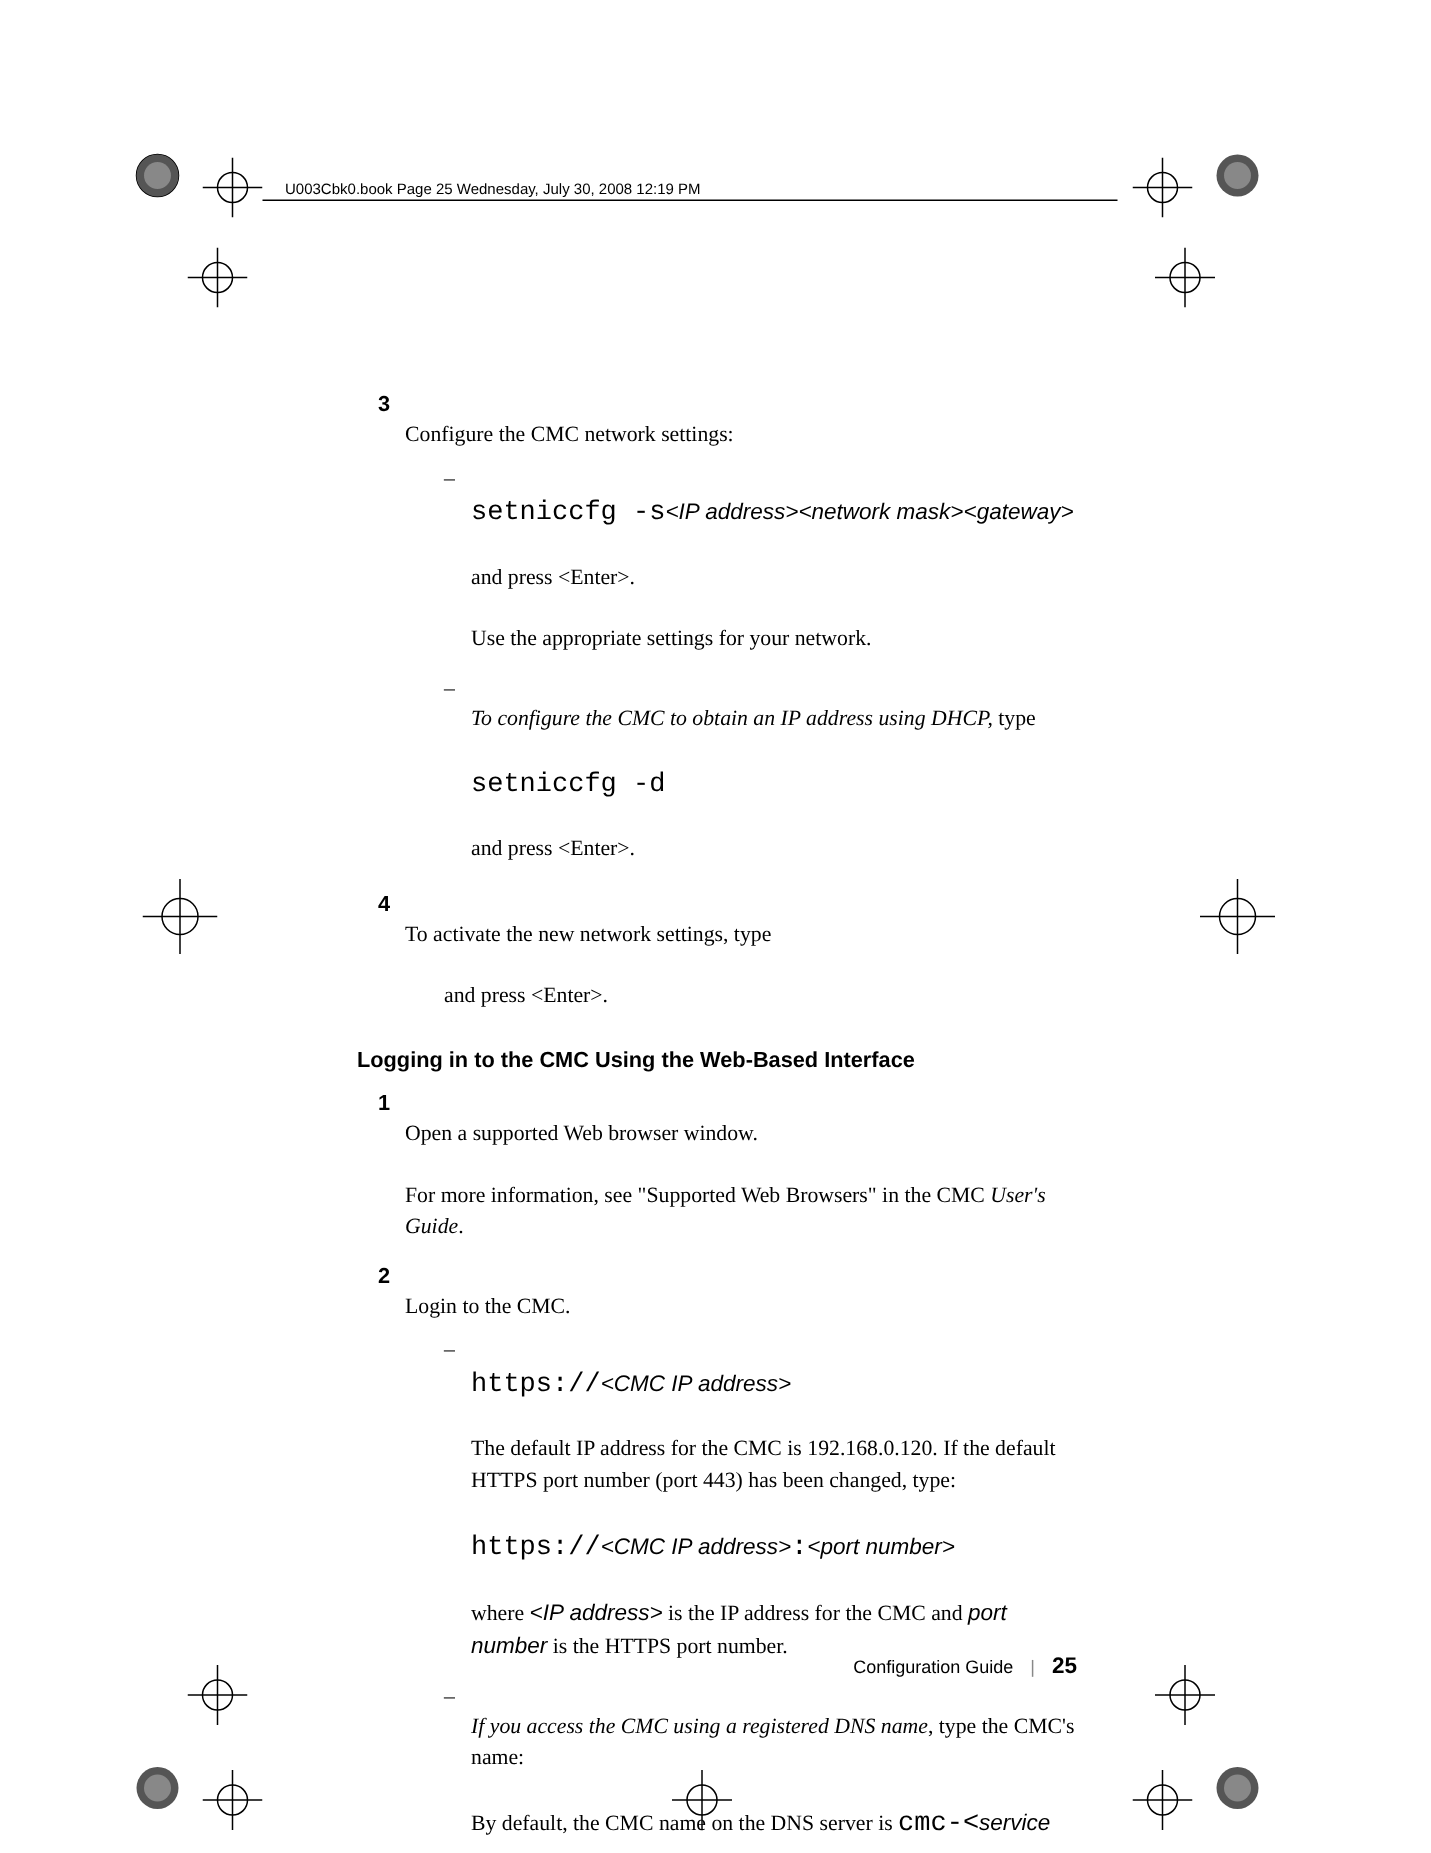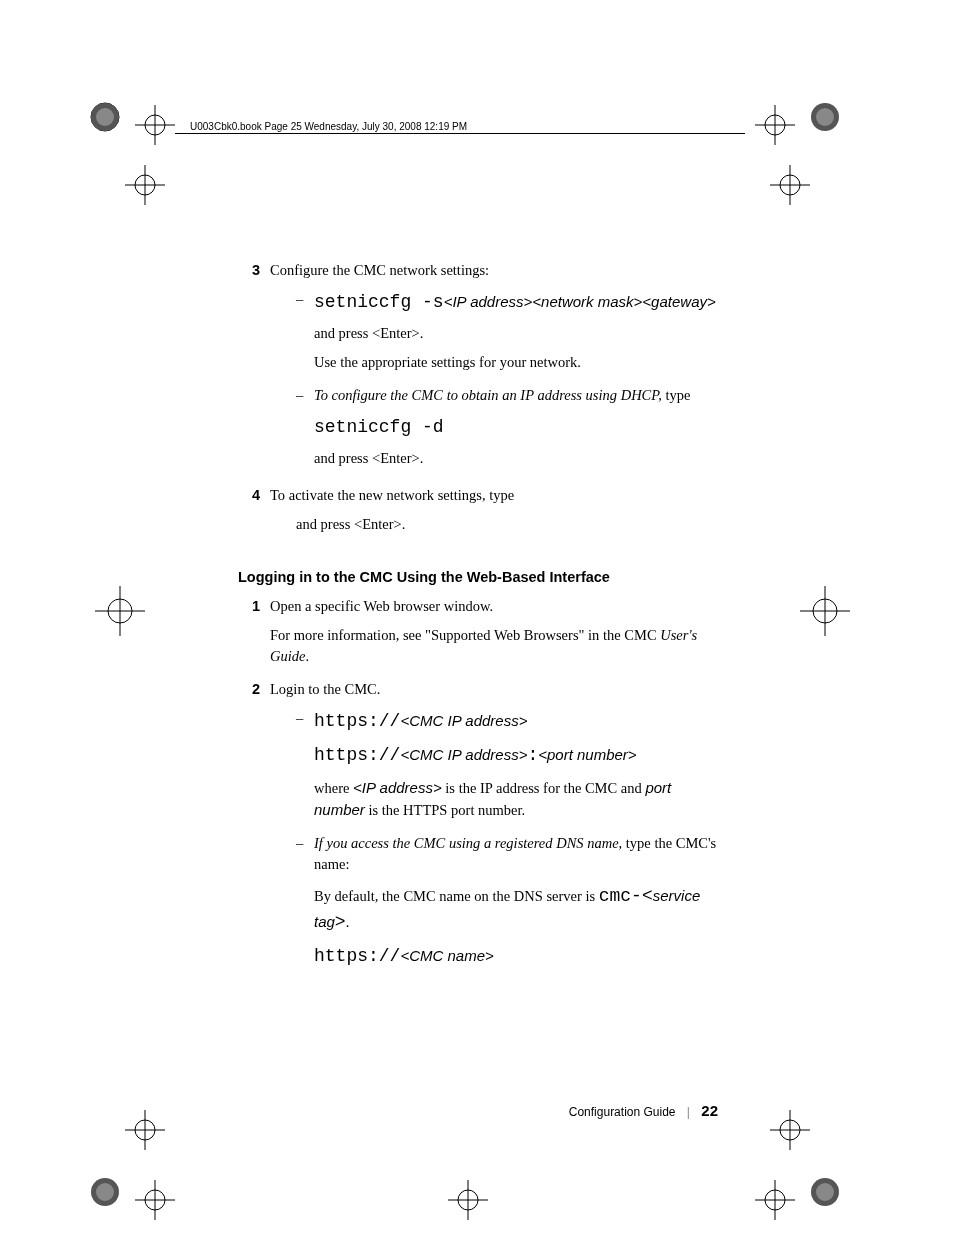--- a/index.html
+++ b/index.html
@@ -58,41 +58,42 @@
   }
   .dash {
     width: 18px;
     flex-shrink: 0;
   }
   .sub-body {
     flex: 1;
   }
   .para {
     margin-bottom: 8px;
+    margin-top: 20px;
   }
   .code {
     font-family: 'Courier New', monospace;
     font-size: 18px;
   }
   .code-italic {
     font-family: Liberation Sans, sans-serif;
     font-style: italic;
     font-size: 15px;
   }
   .italic {
     font-style: italic;
   }
   .bold {
     font-weight: bold;
   }
   h3 {
     font-family: Arial, Helvetica, sans-serif;
     font-weight: bold;
     font-size: 14.5px;
-    margin: 24px 0 8px 0;
+    margin: 14px 0 8px 0;
   }
   .footer {
     position: absolute;
     left: 238px;
     top: 1100px;
     width: 480px;
     text-align: right;
     font-family: Arial, sans-serif;
     font-size: 12px;
   }
@@ -164,34 +165,35 @@
       <div class="para">To activate the new network settings, type</div>
       <div class="para" style="padding-left:26px">and press &lt;Enter&gt;.</div>
     </div>
   </div>
 
   <h3>Logging in to the CMC Using the Web-Based Interface</h3>
 
   <div class="step">
     <div class="step-num">1</div>
     <div class="step-body">
-      <div class="para">Open a specific Web browser window.</div>
+      <div class="para">Open a supported Web browser window.</div>
       <div class="para"><span>For more information, see "Supported Web Browsers" in the CMC </span><span class="italic">User's Guide</span><span>.</span></div>
     </div>
   </div>
 
   <div class="step">
     <div class="step-num">2</div>
     <div class="step-body">
       <div class="para">Login to the CMC.</div>
 
       <div class="sub">
         <div class="dash">–</div>
         <div class="sub-body">
           <div class="para"><span class="code">https://</span><span class="code-italic">&lt;CMC IP address&gt;</span></div>
+          <div class="para">The default IP address for the CMC is 192.168.0.120. If the default HTTPS port number (port 443) has been changed, type:</div>
           <div class="para"><span class="code">https://</span><span class="code-italic">&lt;CMC IP address&gt;</span><span class="code">:</span><span class="code-italic">&lt;port number&gt;</span></div>
           <div class="para"><span>where </span><span class="code-italic">&lt;IP address&gt;</span><span> is the IP address for the CMC and </span><span class="code-italic">port number</span><span> is the HTTPS port number.</span></div>
         </div>
       </div>
 
       <div class="sub">
         <div class="dash">–</div>
         <div class="sub-body">
           <div class="para"><span class="italic">If you access the CMC using a registered DNS name</span><span>, type the CMC's name:</span></div>
           <div class="para"><span>By default, the CMC name on the DNS server is </span><span class="code">cmc-&lt;</span><span class="code-italic">service tag</span><span class="code">&gt;</span><span>.</span></div>
@@ -199,21 +201,21 @@
         </div>
       </div>
 
     </div>
   </div>
 </div>
 
 <div class="footer">
   <span>Configuration Guide</span>
   <span class="sep">|</span>
-  <span class="pagenum">22</span>
+  <span class="pagenum">25</span>
 </div>
 
 <div class="reg-mark mark-tl1">
     <svg width="40" height="40">
       <circle cx="20" cy="20" r="14" fill="none" stroke="#000"></circle>
       <circle cx="20" cy="20" r="14" fill="#555"></circle>
       <circle cx="20" cy="20" r="9" fill="#888"></circle>
     </svg>
   </div>
 <div class="reg-mark mark-tl2">

